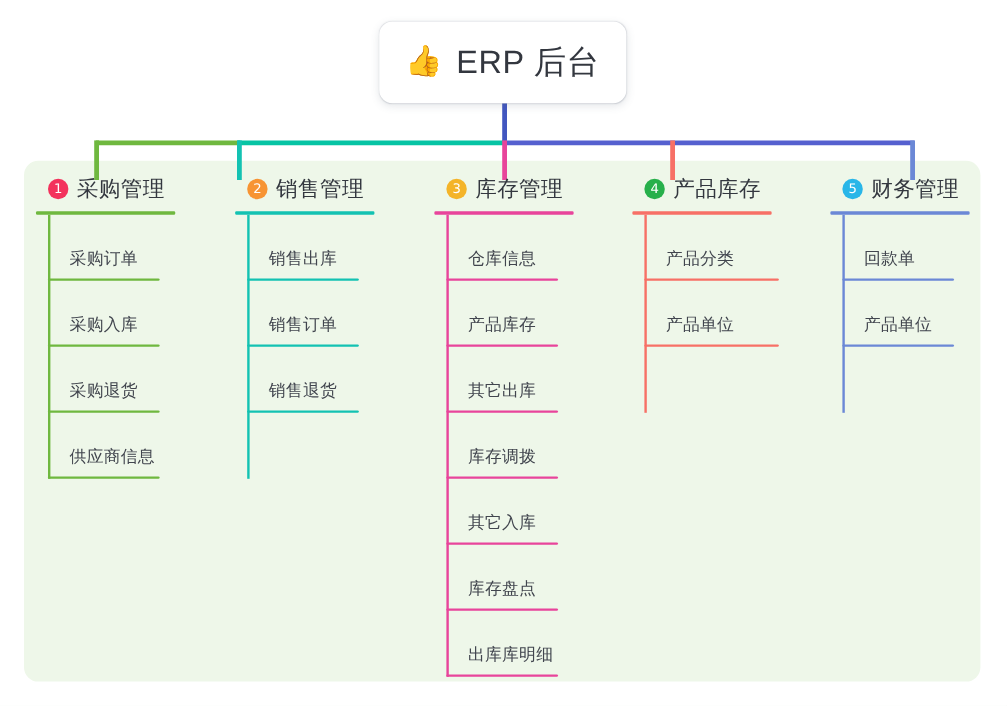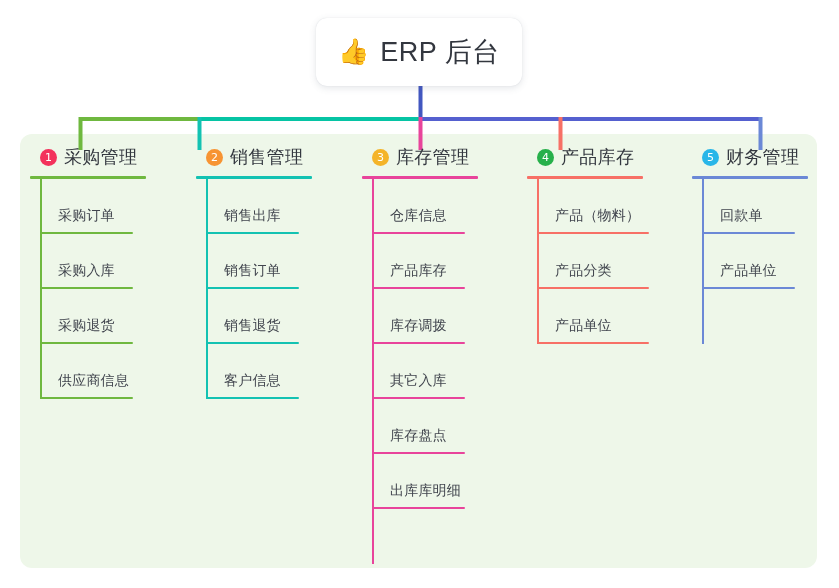--- a/index.html
+++ b/index.html
@@ -211,43 +211,43 @@
             <div class="leaf-rule" style="background: rgb(19, 194, 178); width: 93px;"></div>
           </div>
           <div class="leaf">
             <span class="leaf-label">销售订单</span>
             <div class="leaf-rule" style="background: rgb(19, 194, 178); width: 93px;"></div>
           </div>
           <div class="leaf">
             <span class="leaf-label">销售退货</span>
             <div class="leaf-rule" style="background: rgb(19, 194, 178); width: 93px;"></div>
           </div>
-          <div class="leaf">
-            <span class="leaf-label">客户信息</span>
-            <div class="leaf-rule" style="background: rgb(19, 194, 178); width: 93px;"></div>
-          </div>
         </div>
       </div>
       <div class="branch" style="left: 362px;">
         <div class="branch-head" style="width: 116px;">
           <span class="badge" style="background: rgb(244, 180, 41);">3</span>
           <span class="branch-title">库存管理</span>
         </div>
         <div class="branch-rule" style="background: rgb(232, 68, 155); width: 116px;"></div>
         <div class="leaves">
           <div class="spine" style="background: rgb(232, 68, 155); height: 385px;"></div>
           <div class="leaf">
             <span class="leaf-label">仓库信息</span>
             <div class="leaf-rule" style="background: rgb(232, 68, 155); width: 93px;"></div>
           </div>
           <div class="leaf">
             <span class="leaf-label">产品库存</span>
             <div class="leaf-rule" style="background: rgb(232, 68, 155); width: 93px;"></div>
           </div>
           <div class="leaf">
+            <span class="leaf-label">其它出库</span>
+            <div class="leaf-rule" style="background: rgb(232, 68, 155); width: 93px;"></div>
+          </div>
+          <div class="leaf">
             <span class="leaf-label">库存调拨</span>
             <div class="leaf-rule" style="background: rgb(232, 68, 155); width: 93px;"></div>
           </div>
           <div class="leaf">
             <span class="leaf-label">其它入库</span>
             <div class="leaf-rule" style="background: rgb(232, 68, 155); width: 93px;"></div>
           </div>
           <div class="leaf">
             <span class="leaf-label">库存盘点</span>
             <div class="leaf-rule" style="background: rgb(232, 68, 155); width: 93px;"></div>
@@ -260,24 +260,20 @@
       </div>
       <div class="branch" style="left: 527px;">
         <div class="branch-head" style="width: 116px;">
           <span class="badge" style="background: rgb(39, 176, 75);">4</span>
           <span class="branch-title">产品库存</span>
         </div>
         <div class="branch-rule" style="background: rgb(247, 112, 102); width: 116px;"></div>
         <div class="leaves">
           <div class="spine" style="background: rgb(247, 112, 102); height: 165px;"></div>
           <div class="leaf">
-            <span class="leaf-label">产品（物料）</span>
-            <div class="leaf-rule" style="background: rgb(247, 112, 102); width: 112px;"></div>
-          </div>
-          <div class="leaf">
             <span class="leaf-label">产品分类</span>
             <div class="leaf-rule" style="background: rgb(247, 112, 102); width: 112px;"></div>
           </div>
           <div class="leaf">
             <span class="leaf-label">产品单位</span>
             <div class="leaf-rule" style="background: rgb(247, 112, 102); width: 112px;"></div>
           </div>
         </div>
       </div>
       <div class="branch" style="left: 692px;">

